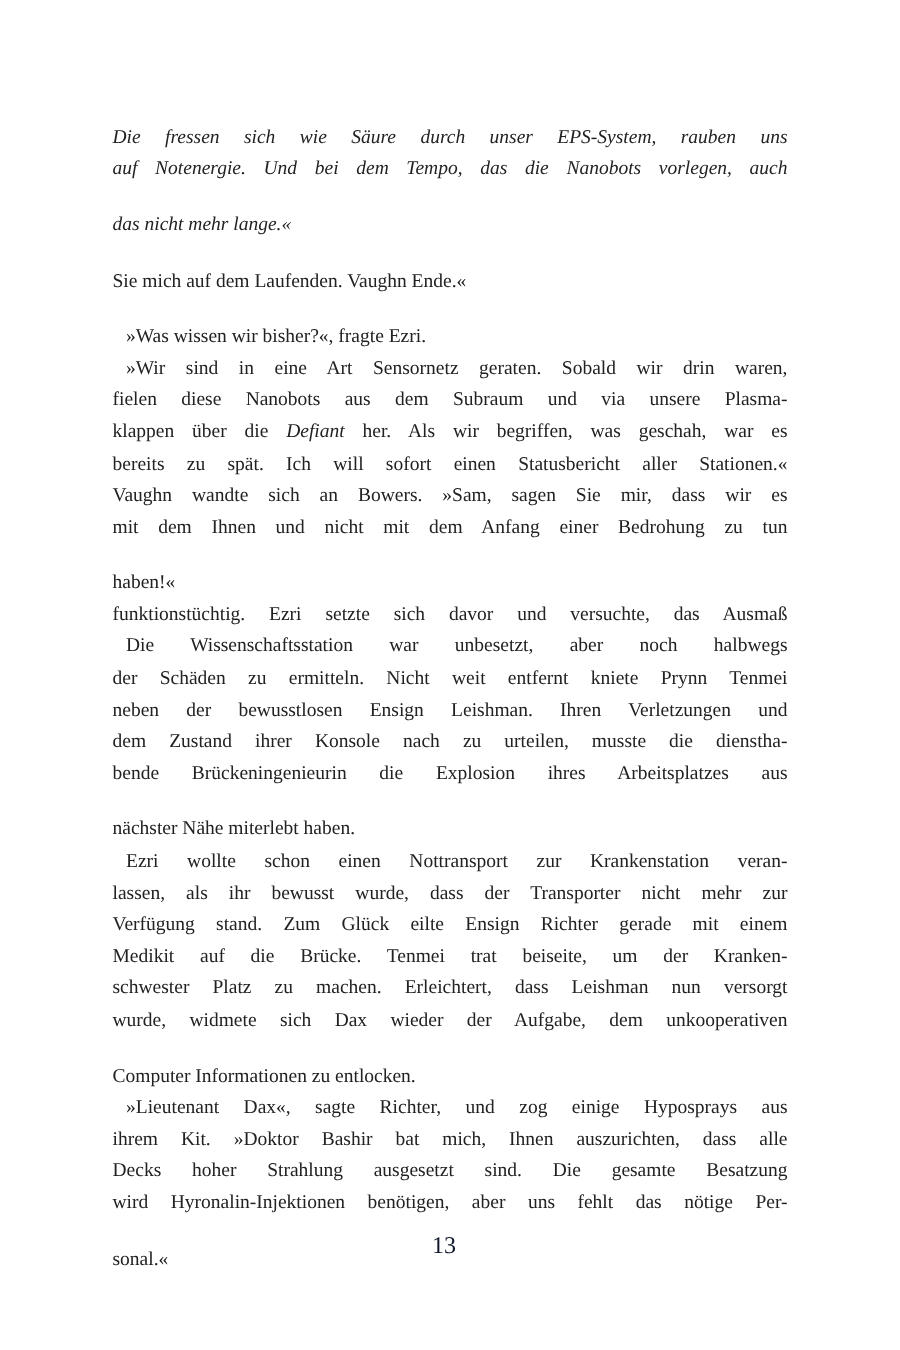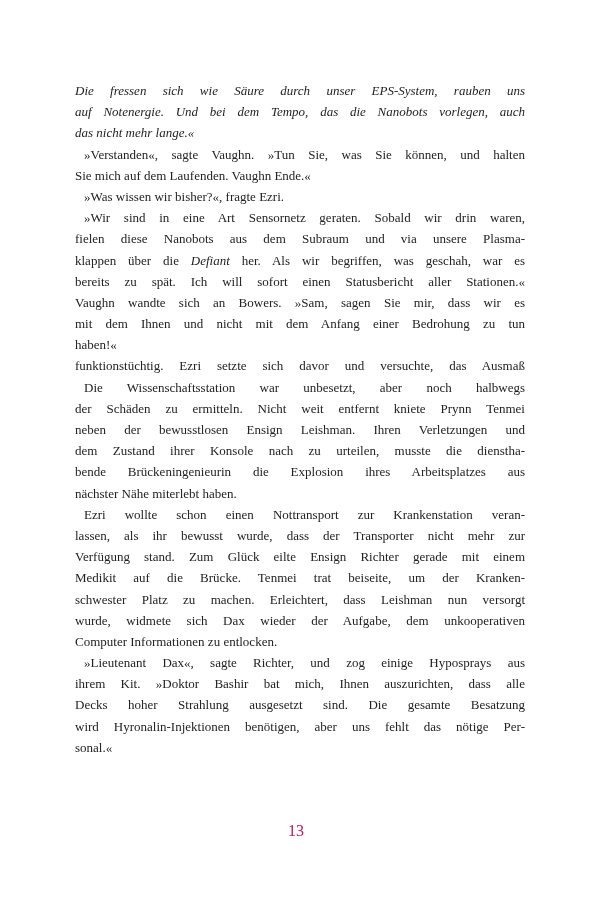--- a/index.html
+++ b/index.html
@@ -25,51 +25,51 @@
       display: block;
       height: 21.2px;
       line-height: 21.2px;
       font-size: 13px;
       white-space: nowrap;
       text-align: justify;
       text-align-last: justify;
     }
     .line.last {
       text-align-last: left;
+      margin-top: 16px;
     }
     .line.indent {
       text-indent: 9px;
     }
     .italic {
       font-style: italic;
     }
     .page-number {
       position: absolute;
       top: 822px;
       left: 0;
       width: 592px;
       text-align: center;
       font-size: 16px;
       font-family: "Liberation Serif", "DejaVu Serif", serif;
-      color: #be185d;
+      color: #0f172a;
     }
   </style>
 </head>
 <body>
 
 <div class="page">
 
   <div class="italic">
     <span class="line">Die fressen sich wie Säure durch unser EPS-System, rauben uns</span>
     <span class="line">auf Notenergie. Und bei dem Tempo, das die Nanobots vorlegen, auch</span>
     <span class="line last">das nicht mehr lange.«</span>
   </div>
 
   <div>
-    <span class="line indent">»Verstanden«, sagte Vaughn. »Tun Sie, was Sie können, und halten</span>
     <span class="line last">Sie mich auf dem Laufenden. Vaughn Ende.«</span>
   </div>
 
   <div>
     <span class="line indent last">»Was wissen wir bisher?«, fragte Ezri.</span>
   </div>
 
   <div>
     <span class="line indent">»Wir sind in eine Art Sensornetz geraten. Sobald wir drin waren,</span>
     <span class="line">fielen diese Nanobots aus dem Subraum und via unsere Plasma-</span>

